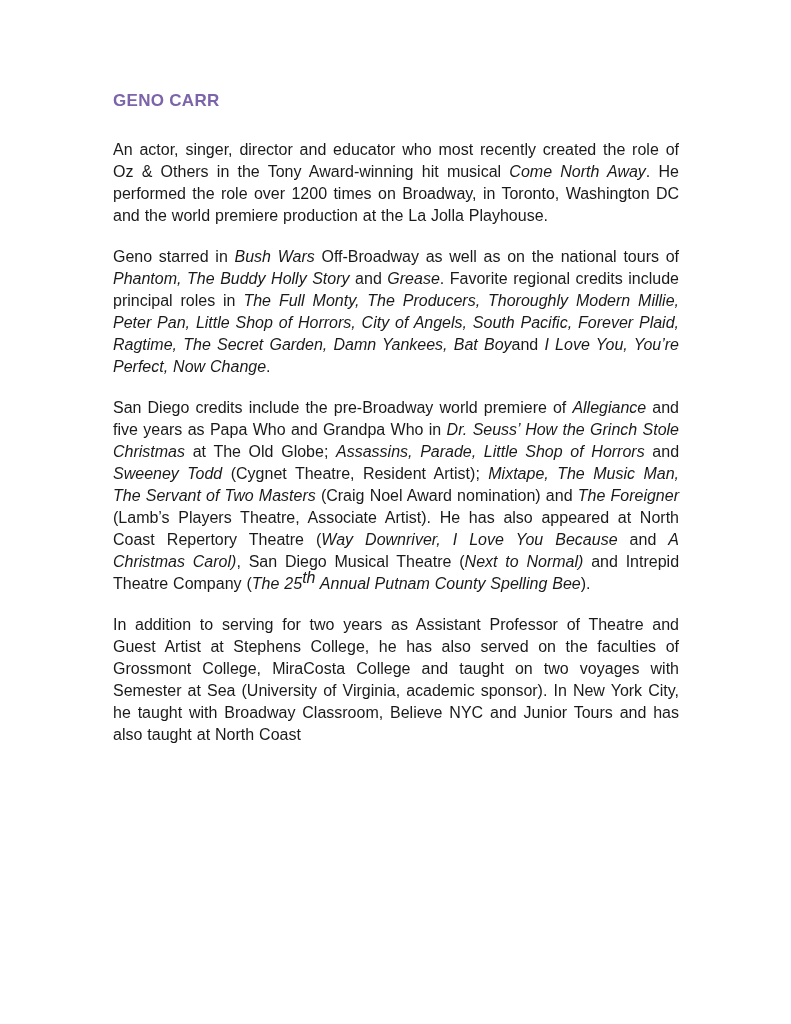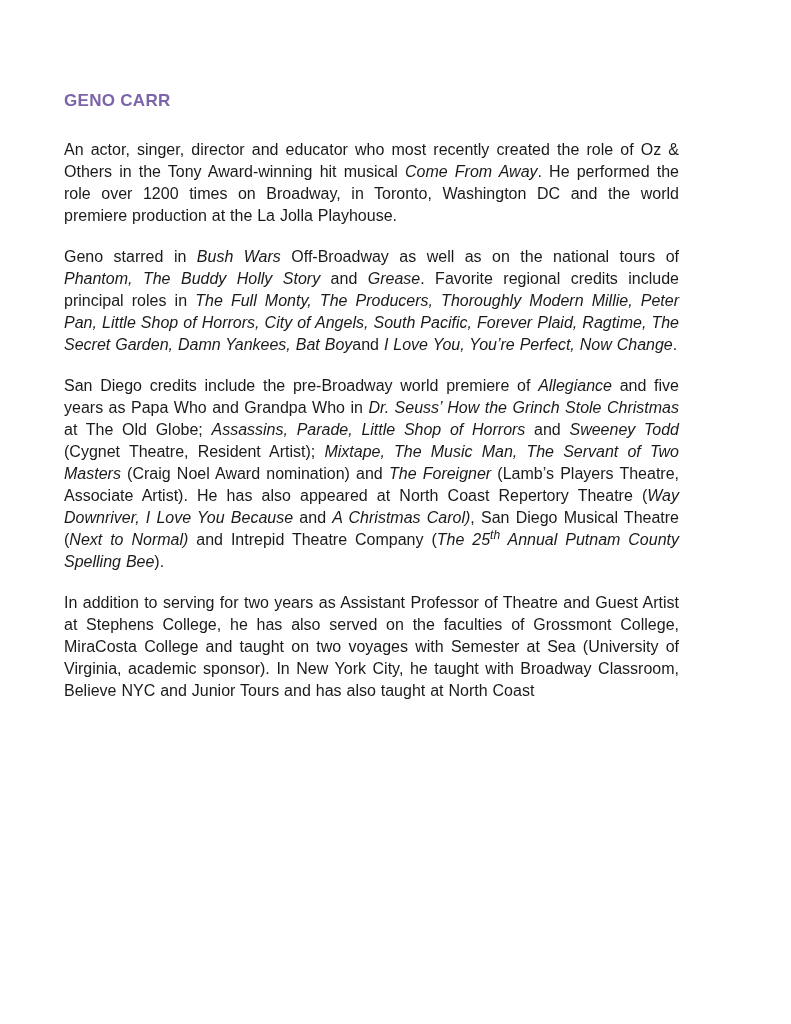--- a/index.html
+++ b/index.html
@@ -6,21 +6,21 @@
     margin: 0;
     padding: 0;
     background: #ffffff;
   }
   .page {
     position: relative;
     width: 791px;
     height: 1024px;
     box-sizing: border-box;
     background: #ffffff;
-    padding: 90px 112px 0 64px;
+    padding: 90px 112px 0 113px;
     font-family: "Liberation Sans", sans-serif;
     font-size: 16px;
     color: #1a1a1a;
     overflow: hidden;
   }
   .doc-title {
     font-size: 17px;
     font-weight: bold;
     line-height: 22px;
     letter-spacing: 0.3px;
@@ -29,29 +29,29 @@
   .para {
     margin: 0 0 19px 0;
     text-align: justify;
     line-height: 22px;
     word-spacing: 0.5px;
   }
   .para .it {
     font-style: italic;
   }
   .para sup {
-    font-size: 12px;
+    font-size: 16px;
     line-height: 0;
     vertical-align: super;
   }
 </style>
 </head>
 <body>
 
 <div class="page" style="color: rgb(26, 26, 26);">
   <h1 class="doc-title" style="color: rgb(124, 100, 170);">GENO CARR</h1>
   <div>
-      <p class="para"><span>An actor, singer, director and educator who most recently created the role of Oz &amp; Others in the Tony Award-winning hit musical </span><span class="it">Come From Away</span><span>. He performed the role over 1200 times on Broadway, in Toronto, Washington DC and the world premiere production at the La Jolla Playhouse.</span></p>
+      <p class="para"><span>An actor, singer, director and educator who most recently created the role of Oz &amp; Others in the Tony Award-winning hit musical </span><span class="it">Come North Away</span><span>. He performed the role over 1200 times on Broadway, in Toronto, Washington DC and the world premiere production at the La Jolla Playhouse.</span></p>
       <p class="para"><span>Geno starred in </span><span class="it">Bush Wars</span><span> Off-Broadway as well as on the national tours of </span><span class="it">Phantom, The Buddy Holly Story</span><span> and </span><span class="it">Grease</span><span>. Favorite regional credits include principal roles in </span><span class="it">The Full Monty, The Producers, Thoroughly Modern Millie, Peter Pan, Little Shop of Horrors, City of Angels, South Pacific, Forever Plaid, Ragtime, The Secret Garden, Damn Yankees, Bat Boy</span><span>and </span><span class="it">I Love You, You’re Perfect, Now Change</span><span>.</span></p>
       <p class="para"><span>San Diego credits include the pre-Broadway world premiere of </span><span class="it">Allegiance</span><span> and five years as Papa Who and Grandpa Who in </span><span class="it">Dr. Seuss’ How the Grinch Stole Christmas</span><span> at The Old Globe; </span><span class="it">Assassins, Parade, Little Shop of Horrors</span><span> and </span><span class="it">Sweeney Todd</span><span> (Cygnet Theatre, Resident Artist); </span><span class="it">Mixtape, The Music Man, The Servant of Two Masters</span><span> (Craig Noel Award nomination) and </span><span class="it">The Foreigner</span><span> (Lamb’s Players Theatre, Associate Artist). He has also appeared at North Coast Repertory Theatre (</span><span class="it">Way Downriver, I Love You Because</span><span> and </span><span class="it">A Christmas Carol)</span><span>, San Diego Musical Theatre (</span><span class="it">Next to Normal)</span><span> and Intrepid Theatre Company (</span><span class="it">The 25</span><sup class="it">th</sup><span class="it"> Annual Putnam County Spelling Bee</span><span>).</span></p>
       <p class="para"><span>In addition to serving for two years as Assistant Professor of Theatre and Guest Artist at Stephens College, he has also served on the faculties of Grossmont College, MiraCosta College and taught on two voyages with Semester at Sea (University of Virginia, academic sponsor). In New York City, he taught with Broadway Classroom, Believe NYC and Junior Tours and has also taught at North Coast</span></p>
     </div>
 </div>
 
 </body></html>

